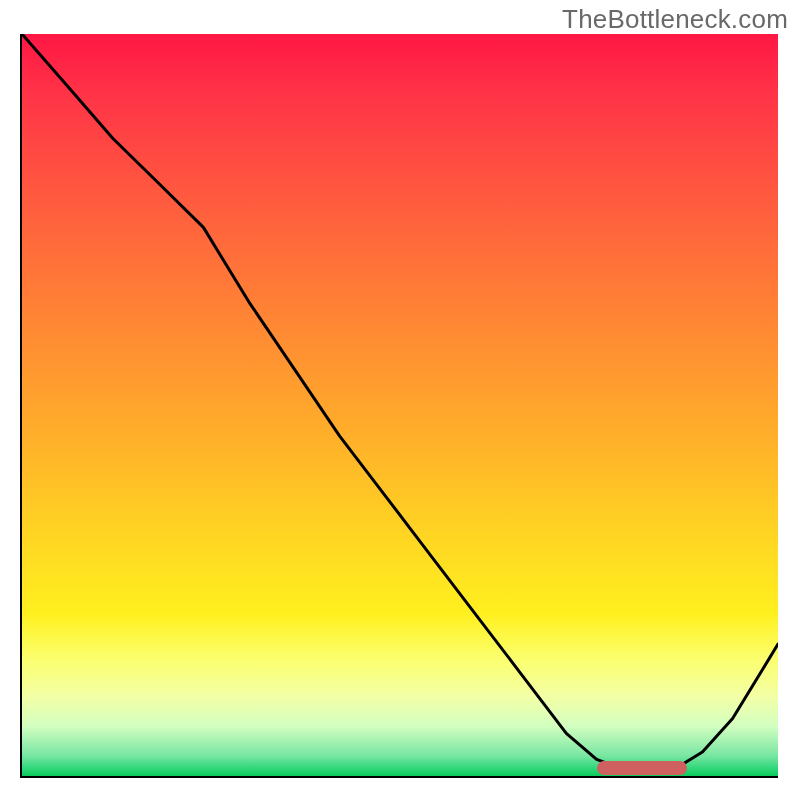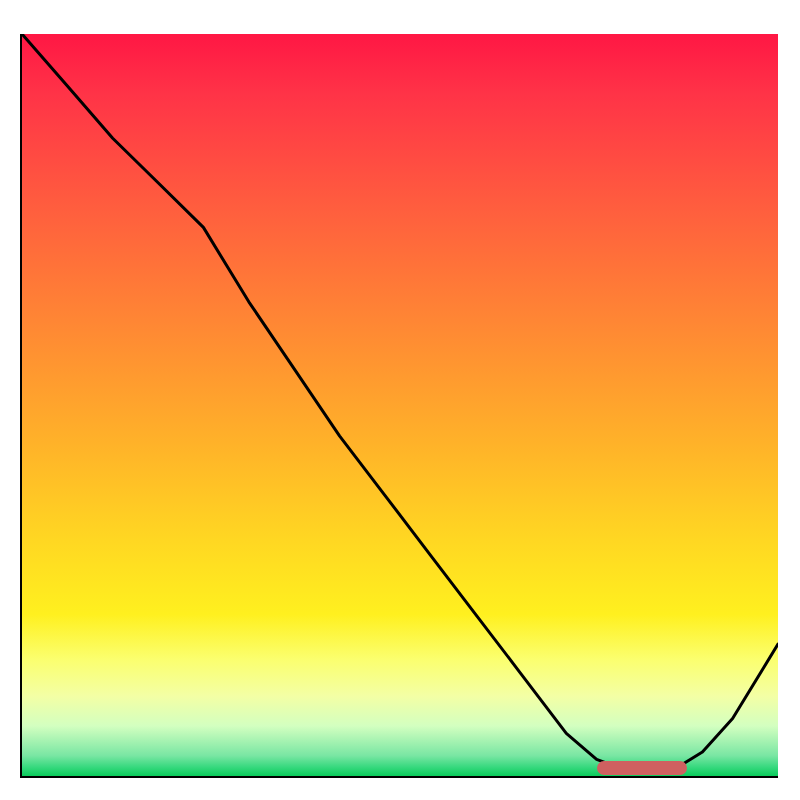--- a/index.html
+++ b/index.html
@@ -76,20 +76,21 @@
     position: absolute;
     height: 14px;
     border-radius: 7px;
     background: #cf6060;
   }
 </style>
 </head>
 <body>
 <div class="wrap">
 
+  <div class="watermark">TheBottleneck.com</div>
 
   <div class="plot"></div>
 
   <div class="axis-left"></div>
   <div class="axis-bottom"></div>
 
   <svg class="curve" viewBox="0 0 756 744" preserveAspectRatio="none">
     <path id="curve-path" fill="none" stroke="#000000" stroke-width="3" stroke-linecap="round" stroke-linejoin="round" d="M0.0 0.0 L45.4 52.1 L90.7 104.2 L136.1 148.8 L181.4 193.4 L226.8 267.8 L272.2 334.8 L317.5 401.8 L362.9 461.3 L408.2 520.8 L453.6 580.3 L499.0 639.8 L544.3 699.4 L574.6 725.4 L604.8 736.6 L627.5 738.0 L650.2 736.6 L680.4 718.0 L710.6 684.5 L756.0 610.1"></path>
   </svg>
 

